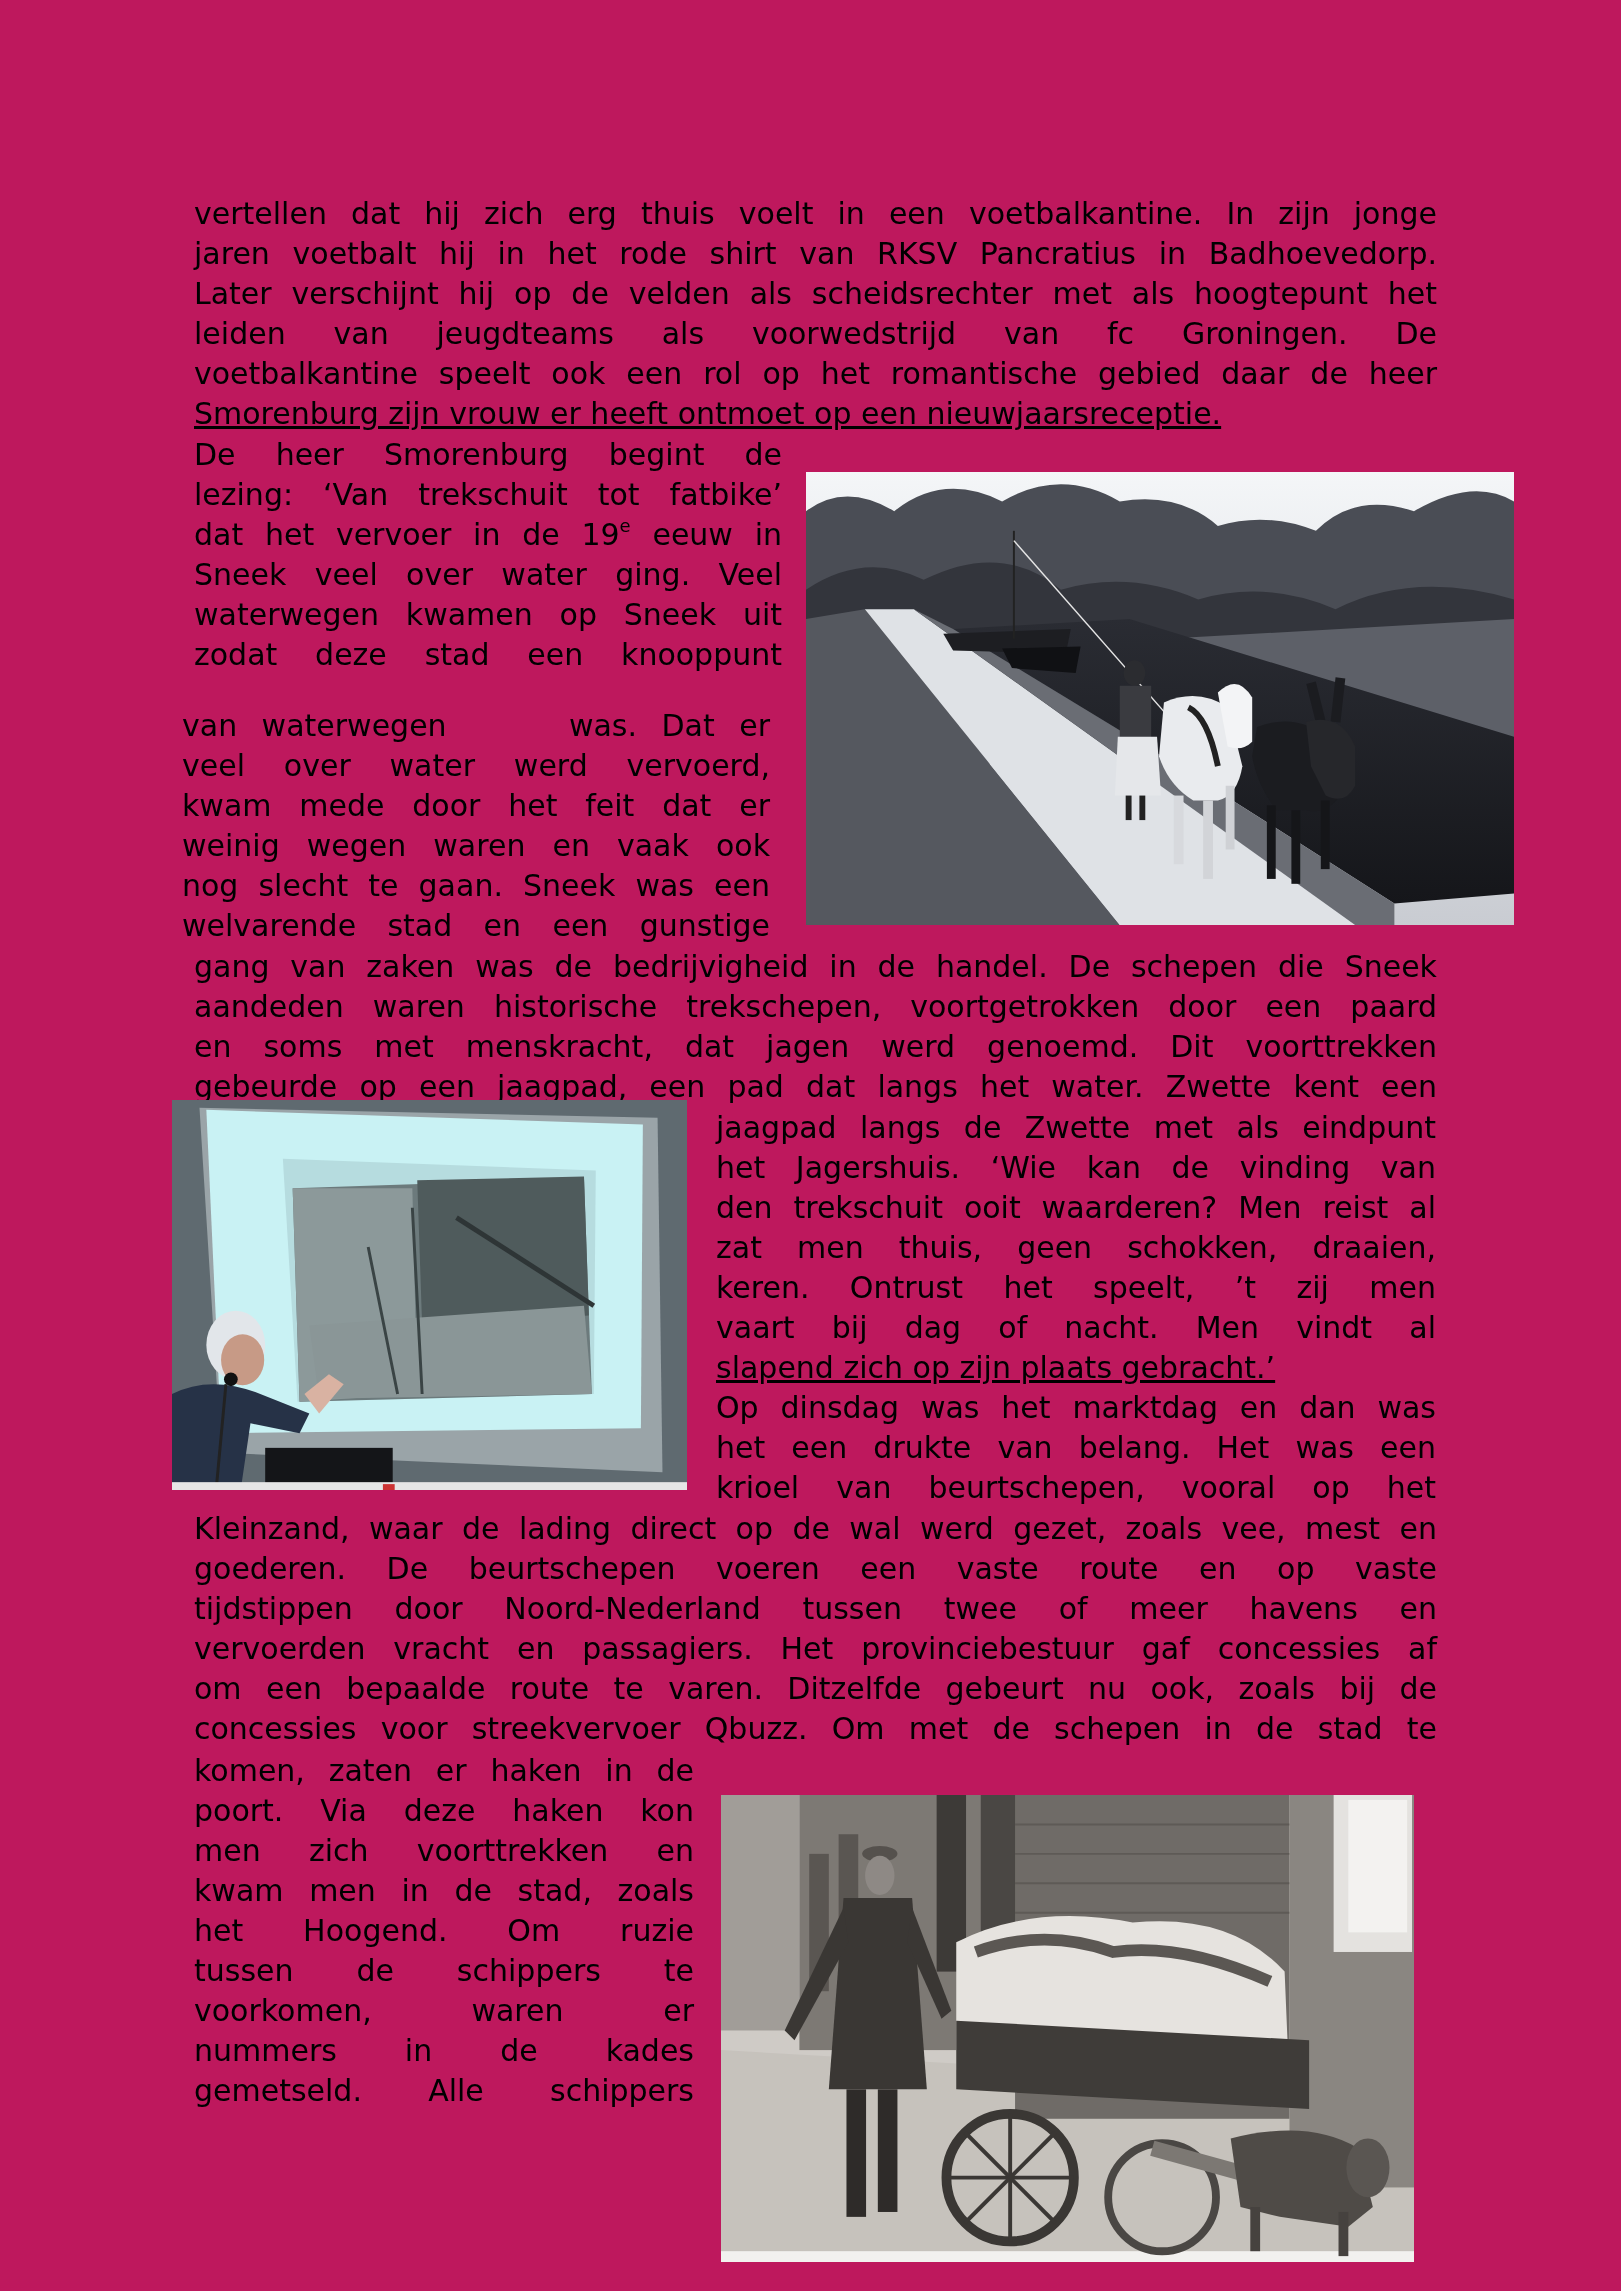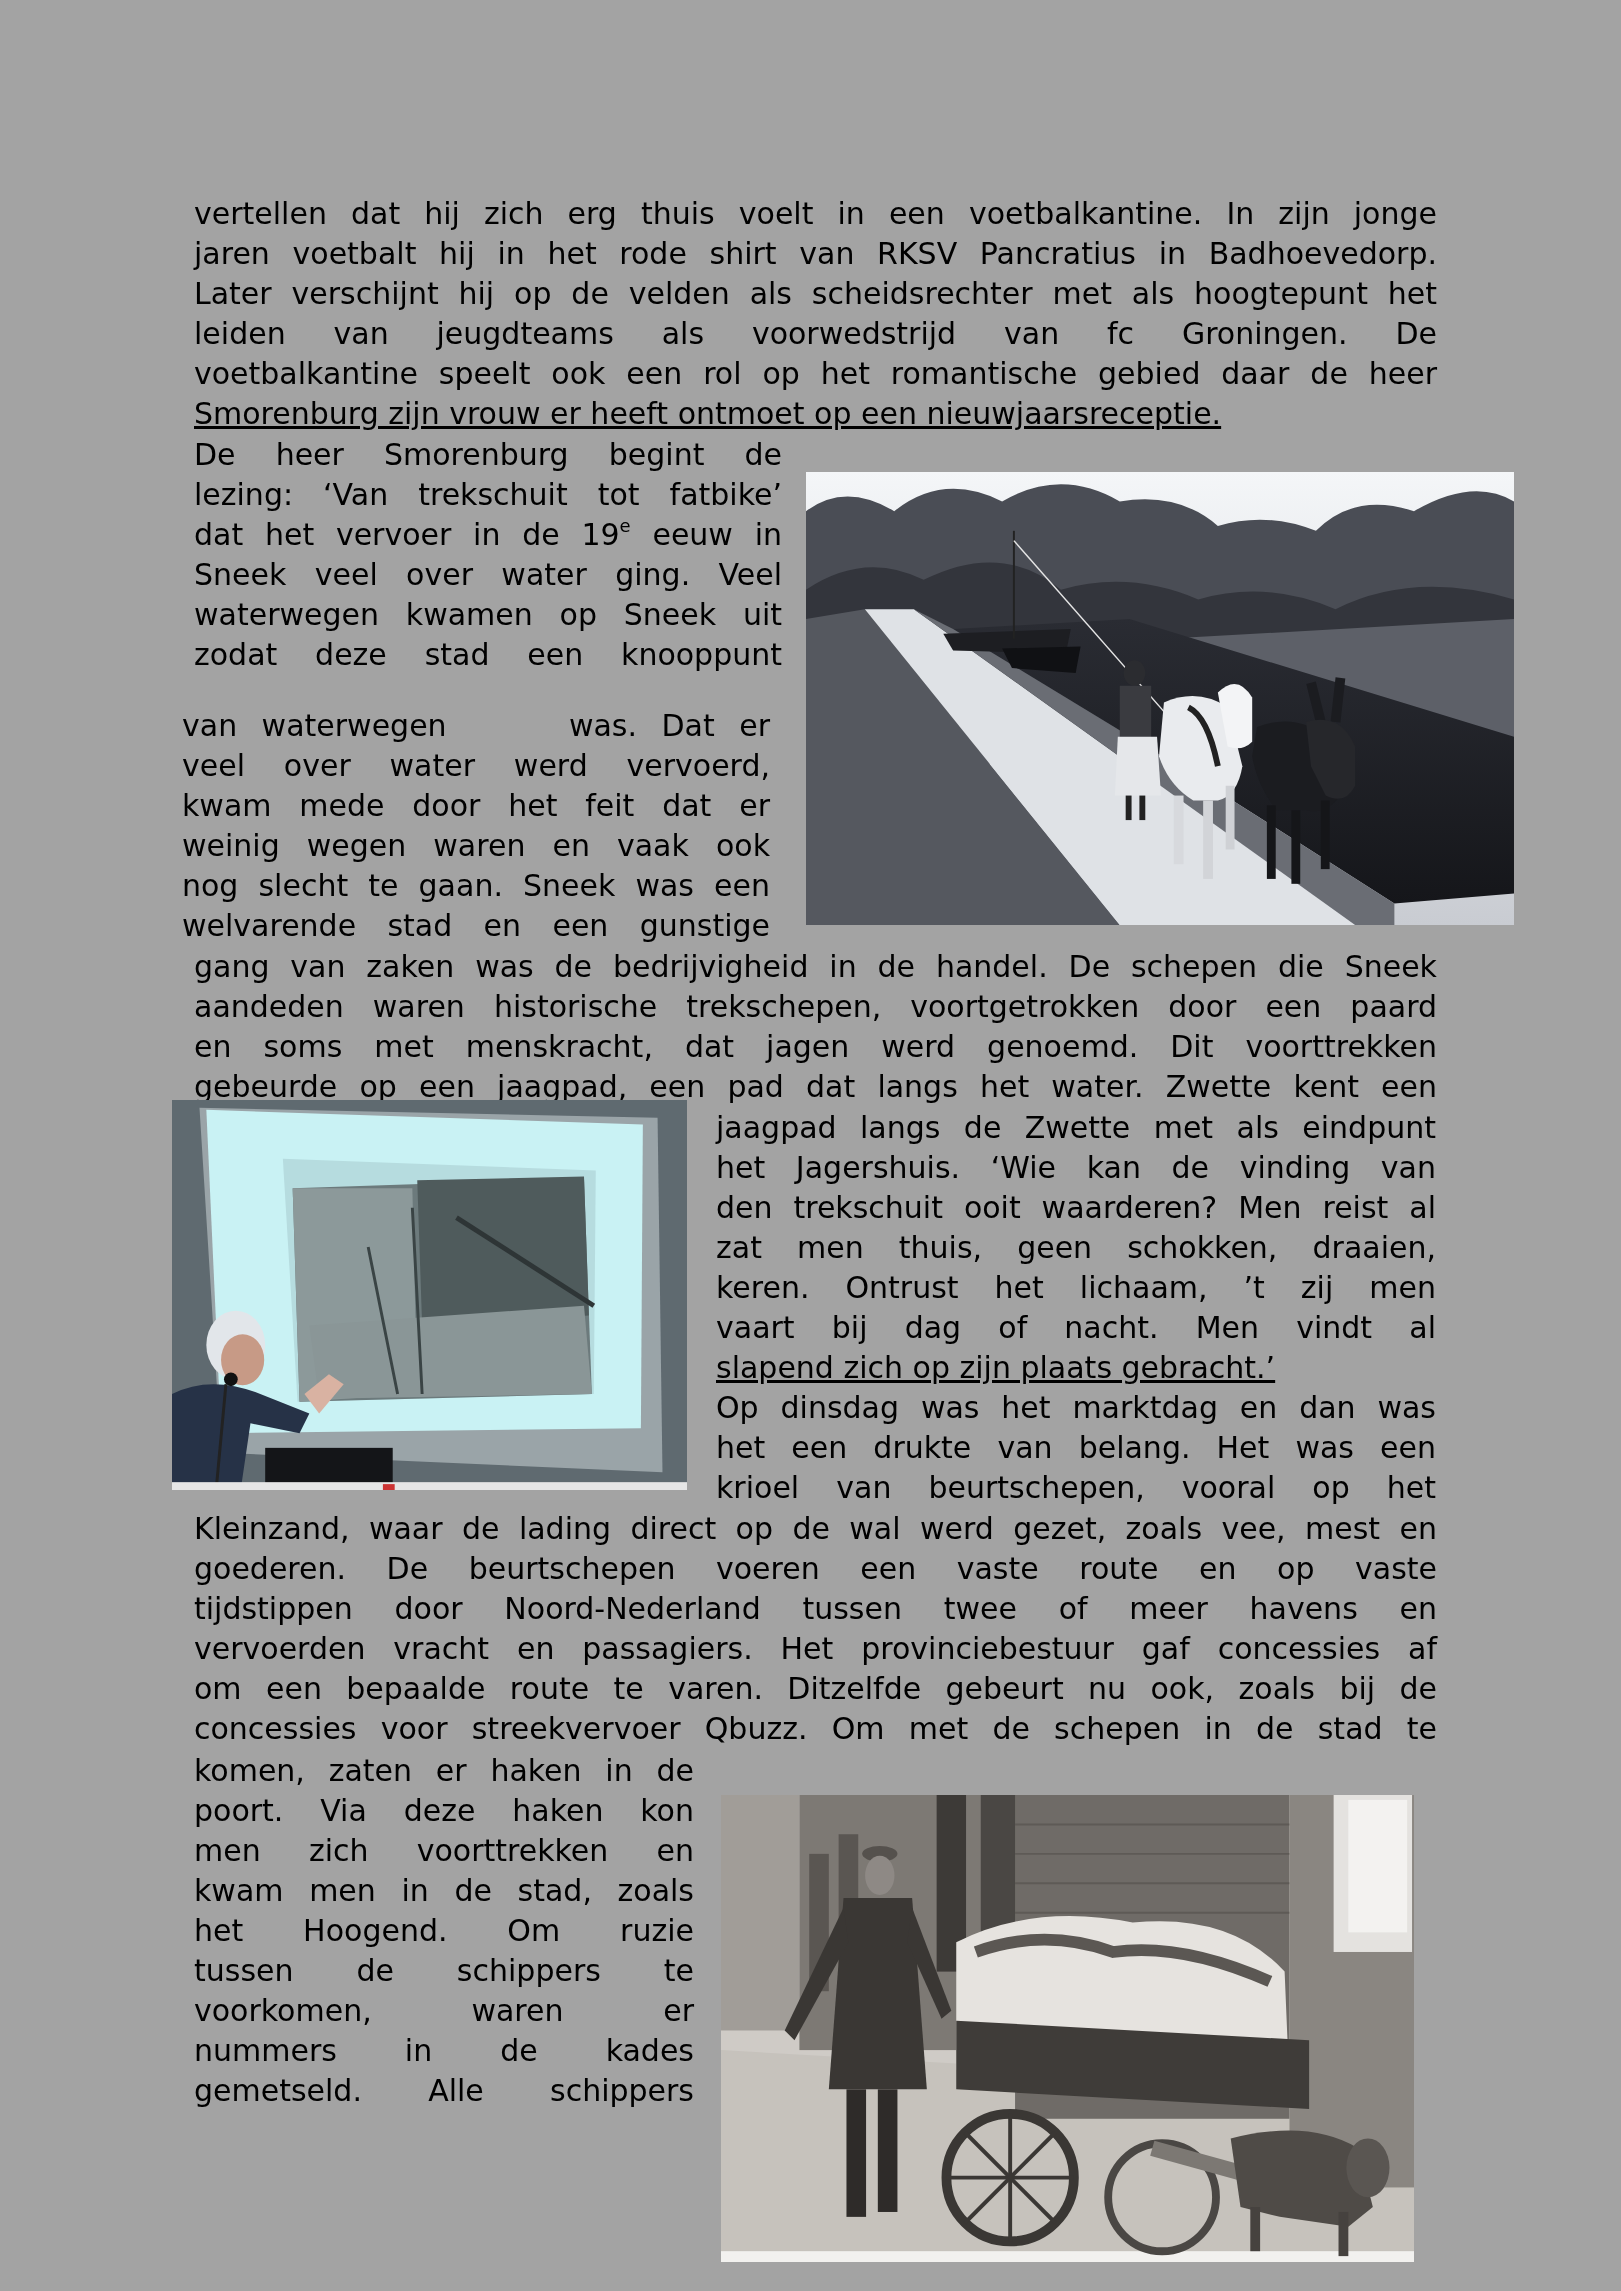--- a/index.html
+++ b/index.html
@@ -1,17 +1,17 @@
 <!DOCTYPE html>
 <html><head>
 <meta charset="utf-8">
 <style>
   html, body { margin: 0; padding: 0; background: #ffffff; }
   body { width: 1621px; height: 2292px; position: relative; overflow: hidden; }
-  .page { position: absolute; left: 0; top: 0; width: 1621px; height: 2292px; background: #a3a3a3; }
+  .page { position: absolute; left: 0; top: 0; width: 1621px; height: 2292px; background: #be185d; }
   .txt {
     position: absolute;
     font-family: "DejaVu Sans", sans-serif;
     font-size: 30px;
     line-height: 40px;
     color: #000;
     text-align: justify;
     margin: 0;
   }
   .txt .ln { display: block; text-align: justify; text-align-last: justify; white-space: nowrap; height: 40px; }
@@ -57,21 +57,21 @@
     <span class="ln">aandeden waren historische trekschepen, voortgetrokken door een paard</span>
     <span class="ln">en soms met menskracht, dat jagen werd genoemd. Dit voorttrekken</span>
     <span class="ln">gebeurde op een jaagpad, een pad dat langs het water. Zwette kent een</span>
   </div>
 
   <div class="txt" style="left:716px; top:1108px; width:720px;">
     <span class="ln">jaagpad langs de Zwette met als eindpunt</span>
     <span class="ln">het Jagershuis. ‘Wie kan de vinding van</span>
     <span class="ln">den trekschuit ooit waarderen? Men reist al</span>
     <span class="ln">zat men thuis, geen schokken, draaien,</span>
-    <span class="ln">keren. Ontrust het lichaam, ’t zij men</span>
+    <span class="ln">keren. Ontrust het speelt, ’t zij men</span>
     <span class="ln">vaart bij dag of nacht. Men vindt al</span>
     <span class="ln last">slapend zich op zijn plaats gebracht.’</span>
     <span class="ln">Op dinsdag was het marktdag en dan was</span>
     <span class="ln">het een drukte van belang. Het was een</span>
     <span class="ln">krioel van beurtschepen, vooral op het</span>
   </div>
 
   <div class="txt" style="left:194px; top:1509px; width:1243px;">
     <span class="ln">Kleinzand, waar de lading direct op de wal werd gezet, zoals vee, mest en</span>
     <span class="ln">goederen. De beurtschepen voeren een vaste route en op vaste</span>

